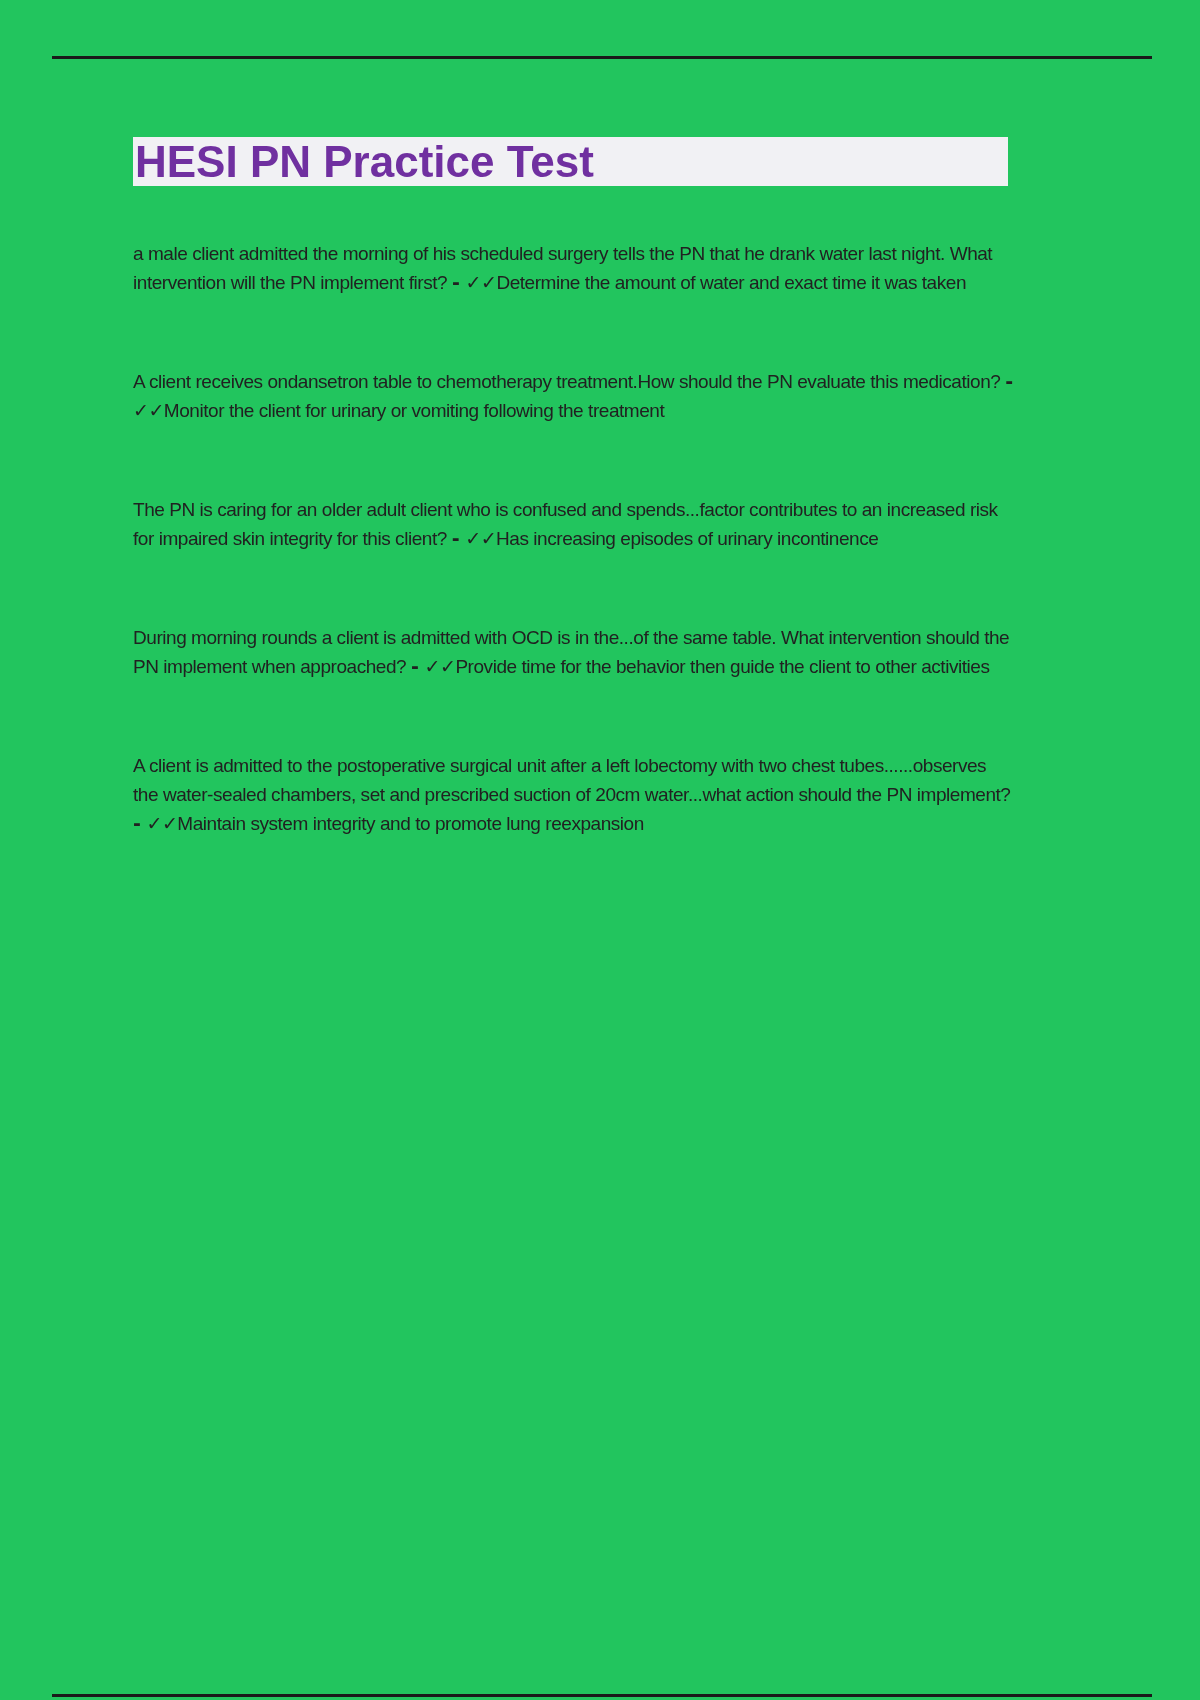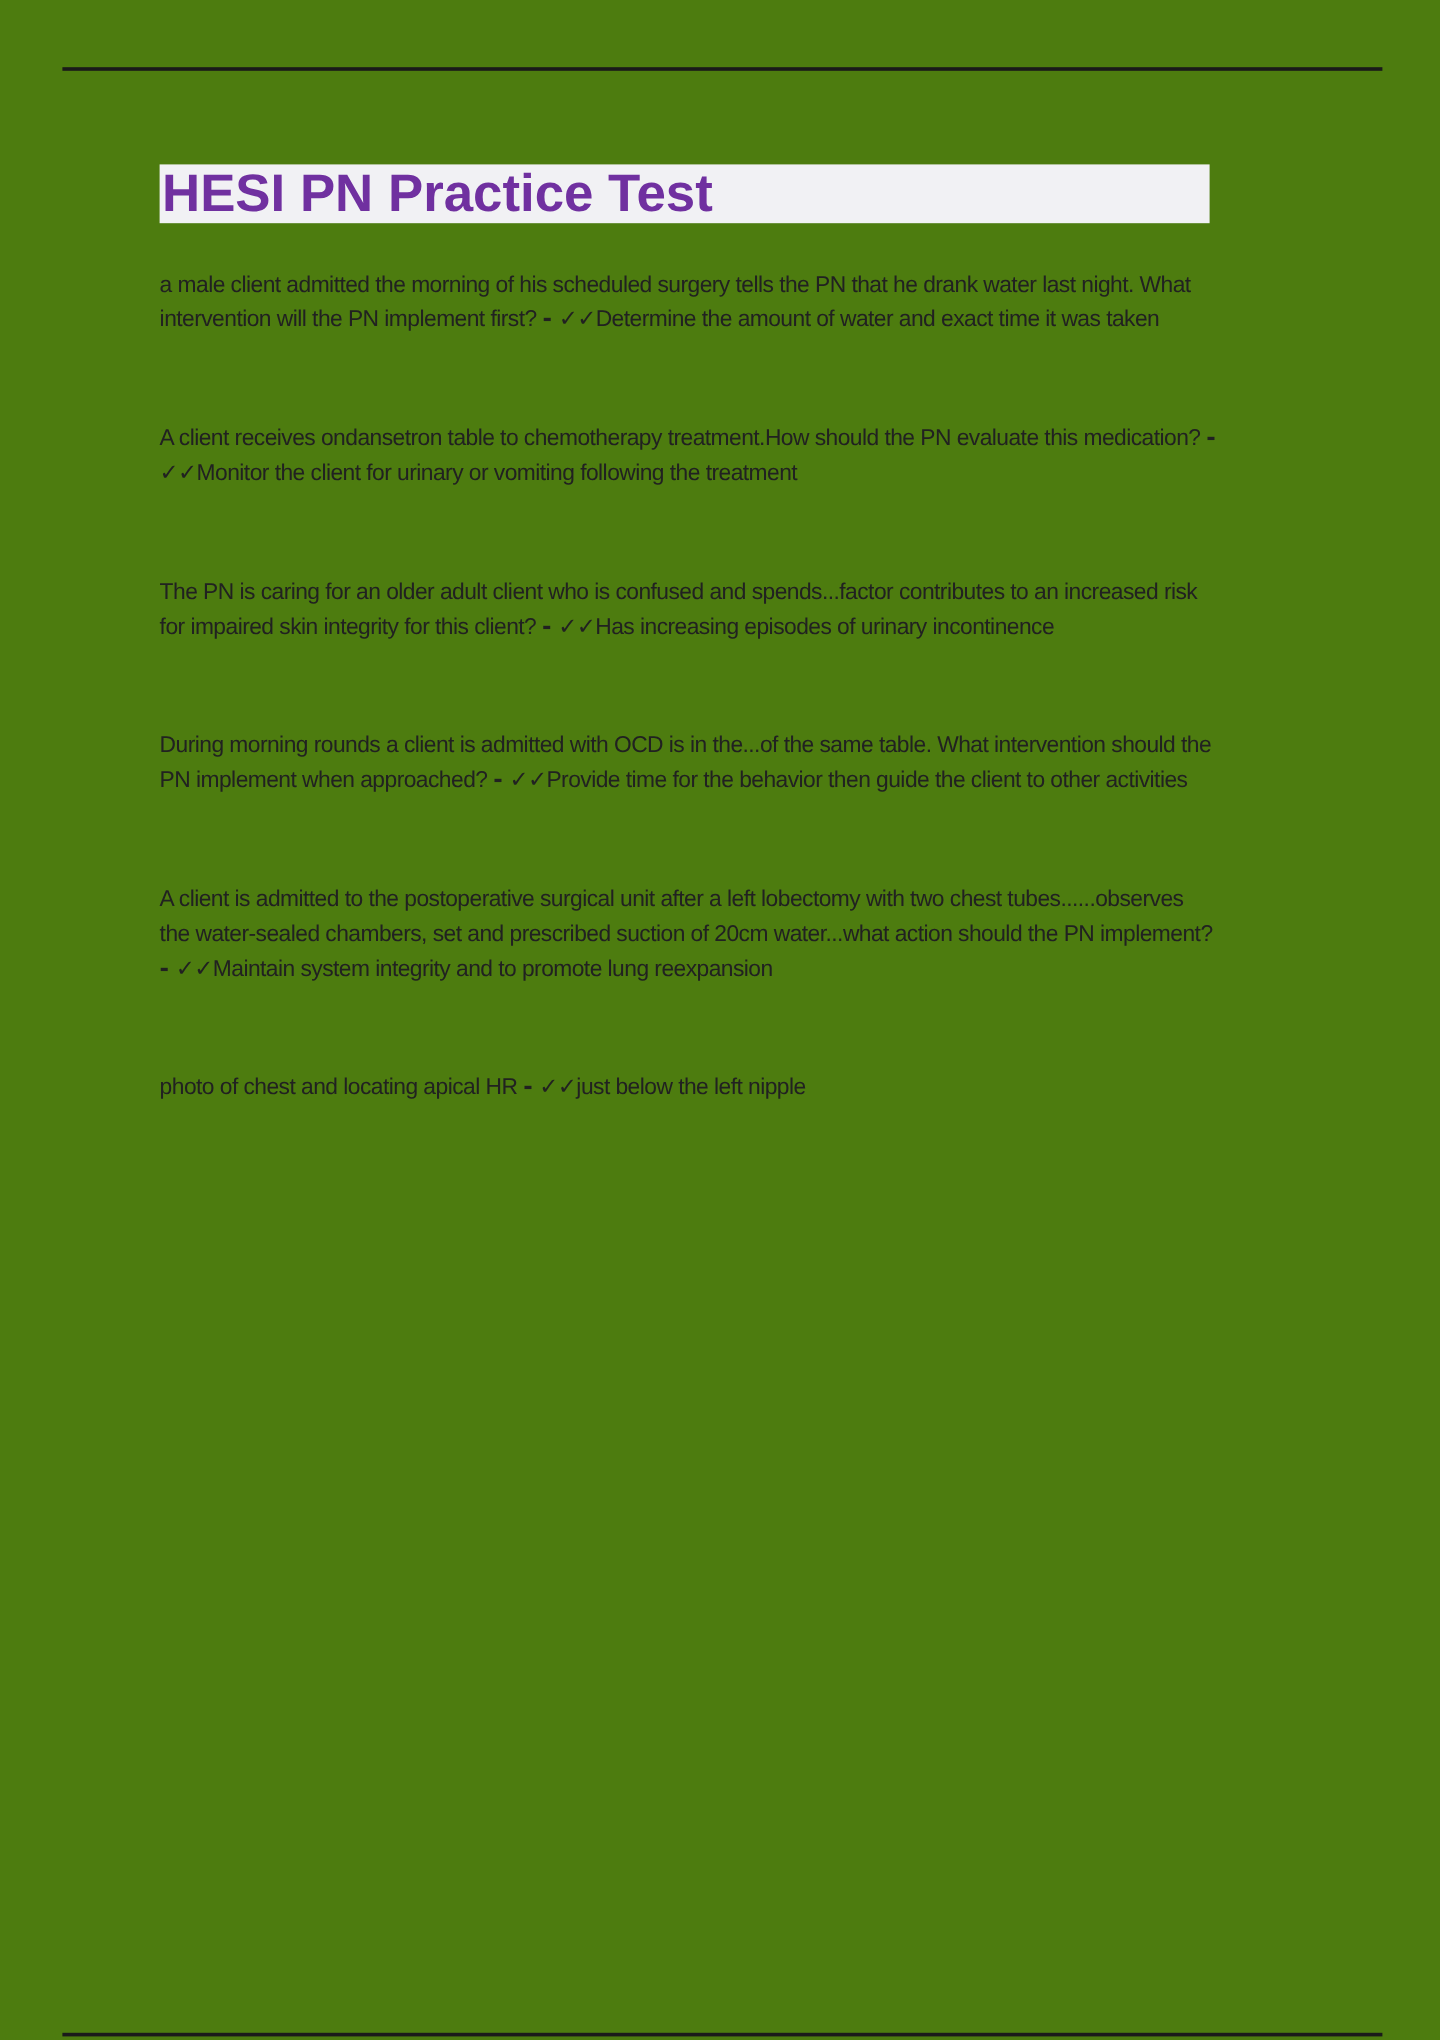--- a/index.html
+++ b/index.html
@@ -4,21 +4,21 @@
 <style>
   html, body {
     margin: 0;
     padding: 0;
     background: #ffffff;
   }
   .page {
     position: relative;
     width: 1200px;
     height: 1700px;
-    background: #4d7c0f;
+    background: #22c55e;
     overflow: hidden;
     font-family: "Liberation Sans", sans-serif;
   }
   .rule {
     position: absolute;
     left: 52px;
     width: 1100px;
     height: 3px;
     background: var(--rule-color, #1a1a1a);
   }
@@ -39,21 +39,21 @@
     padding-left: 2px;
     font-size: 44px;
     font-weight: bold;
     letter-spacing: 0px;
     color: var(--title-color, #7030a0);
     white-space: nowrap;
   }
   .content {
     position: absolute;
     left: 133px;
-    top: 223px;
+    top: 239px;
     width: 880px;
   }
   .qa {
     margin: 0 0 70px 0;
     font-size: 19px;
     line-height: 29px;
     letter-spacing: -0.45px;
     color: var(--text-color, #212121);
     text-align: left;
   }
@@ -80,21 +80,20 @@
 
     <p class="qa"><span>A client receives ondansetron table to chemotherapy treatment.How should the PN evaluate this medication?</span> <span class="mk">- ✓✓</span><span>Monitor the client for urinary or vomiting following the treatment</span></p>
 
     <p class="qa"><span>The PN is caring for an older adult client who is confused and spends...factor contributes to an increased risk for impaired skin integrity for this client?</span> <span class="mk">- ✓✓</span><span>Has increasing episodes of urinary incontinence</span></p>
 
     <p class="qa"><span>During morning rounds a client is admitted with OCD is in the...of the same table. What intervention should the PN implement when approached?</span> <span class="mk">- ✓✓</span><span>Provide time for the behavior then guide the client to other activities</span></p>
 
 
     <p class="qa"><span>A client is admitted to the postoperative surgical unit after a left lobectomy with two chest tubes......observes the water-sealed chambers, set and prescribed suction of 20cm water...what action should the PN implement?</span> <span class="mk">- ✓✓</span><span>Maintain system integrity and to promote lung reexpansion</span></p>
 
-    <p class="qa"><span>photo of chest and locating apical HR</span> <span class="mk">- ✓✓</span><span>just below the left nipple</span></p>
 
 
 
   </div>
 
   <div class="rule rule-bottom"></div>
 
 </div>
 
 </body></html>

